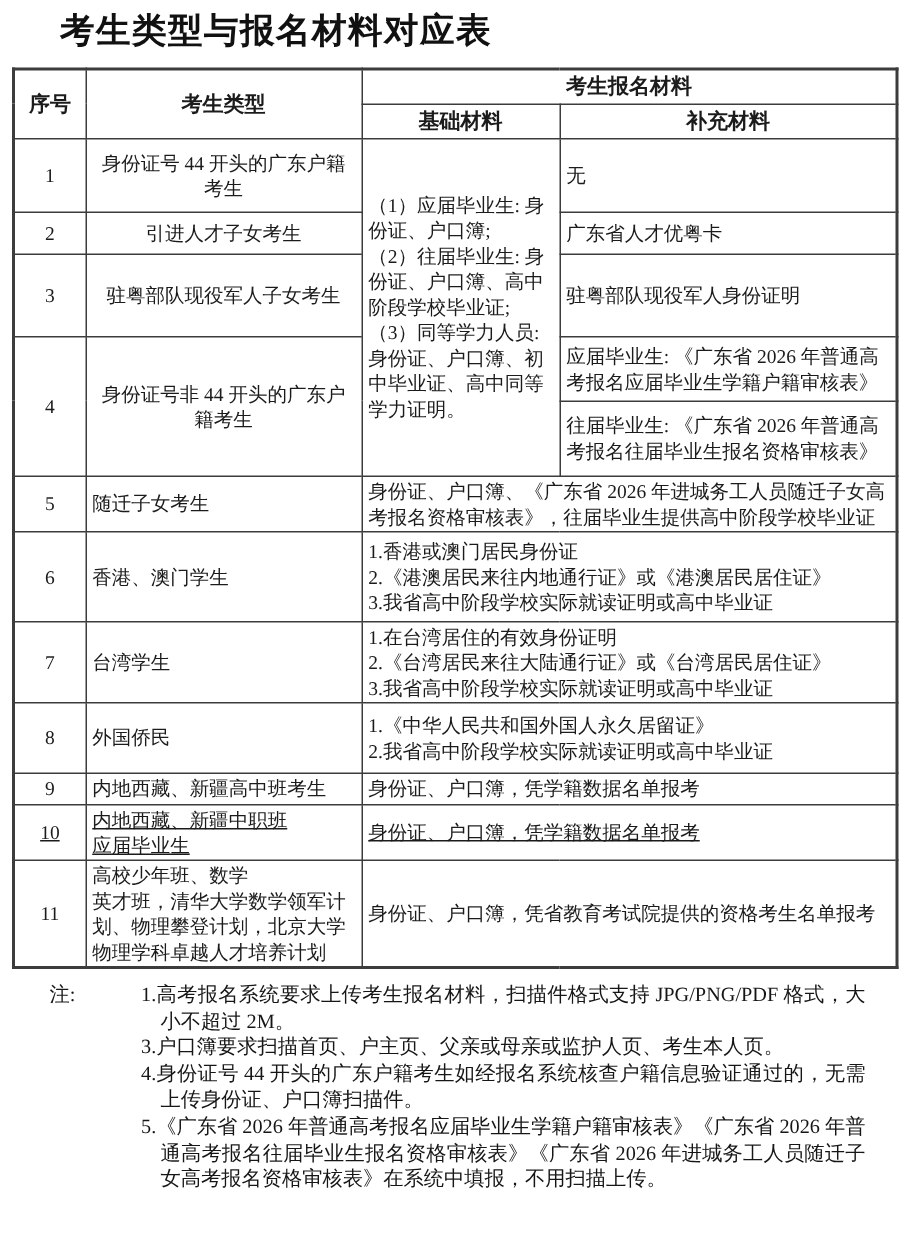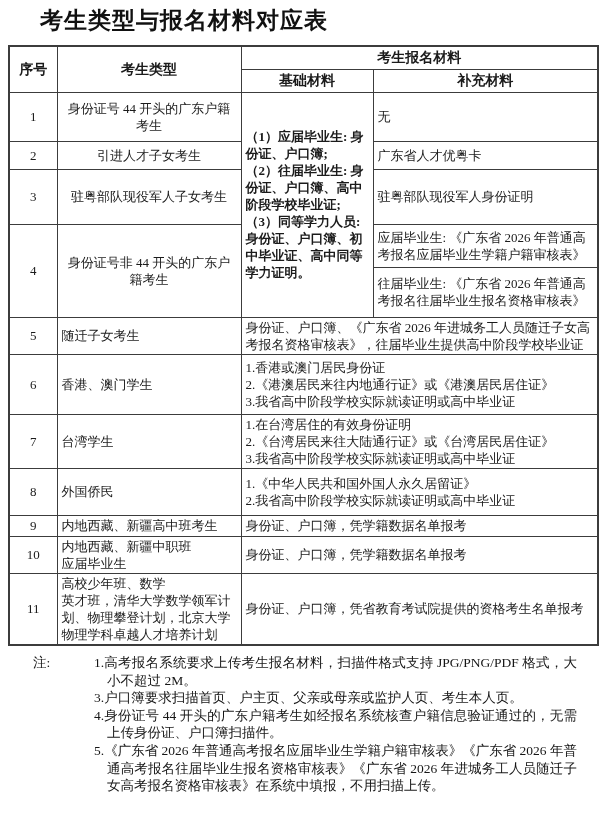--- a/index.html
+++ b/index.html
@@ -43,34 +43,33 @@
     text-align: center;
     padding: 0 2px;
   }
   td.c-no { text-align: center; }
   td.c-type { }
   td.c-type.al { text-align: center; padding: 1px 7px; }
   td.c-mat { text-align: left; padding: 2px 7px; }
   td.c-basic {
     text-align: left; padding: 2px 7px;
     line-height: 20px;
-    font-weight: bold;
   }
   tr.h-head { height: 23px; }
   tr.r1  { height: 49px; }
   tr.r2  { height: 28px; }
   tr.r3  { height: 55px; }
   tr.r4a { height: 43px; }
   tr.r4b { height: 50px; }
   tr.r5  { height: 35px; }
   tr.r6  { height: 60px; }
   tr.r7  { height: 49px; }
   tr.r8  { height: 47px; }
   tr.r9  { height: 21px; }
-  tr.r10 { height: 35px; }
+  tr.r10 { height: 35px; text-decoration: underline; }
   tr.r11 { height: 72px; }
   .notes {
     margin: 8px 28px 0 33px;
     display: flex;
     font-size: 13.5px;
     line-height: 17.6px;
     color: #161616;
   }
   .notes-label { flex: 0 0 24px; white-space: nowrap; }
   .notes-items { flex: 1 1 auto; }

